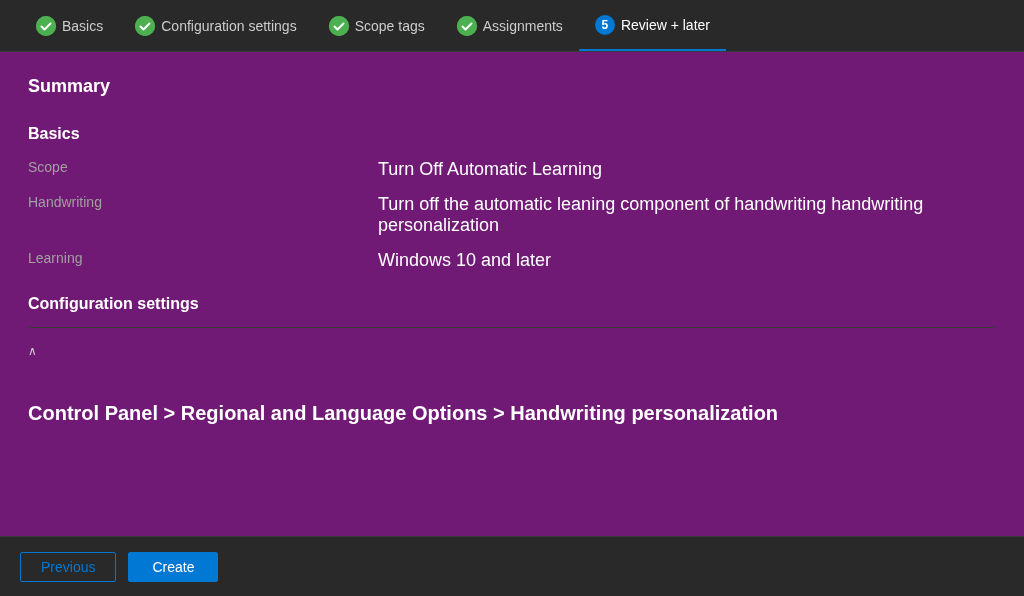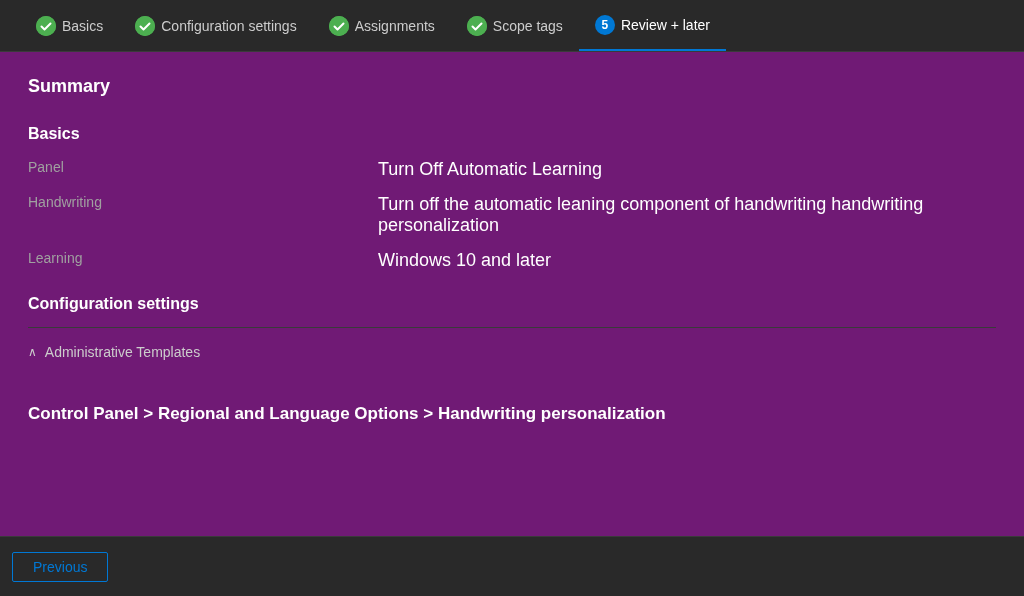--- a/index.html
+++ b/index.html
@@ -129,35 +129,35 @@
       color: #cccccc;
       font-size: 14px;
     }
 
     .collapse-icon {
       font-size: 12px;
       color: #cccccc;
     }
 
     .breadcrumb-bold {
-      font-size: 17px;
+      font-size: 20px;
       font-weight: 700;
       color: #ffffff;
       padding: 4px 0;
       margin-top: 40px;
     }
 
     
     .bottom-bar {
       height: 60px;
       background-color: #292929;
       border-top: 1px solid #3a3a3a;
       display: flex;
       align-items: center;
-      padding: 0 12px;
+      padding: 0 20px;
       gap: 12px;
       flex-shrink: 0;
     }
 
     .btn-previous {
       background-color: transparent;
       border: 1px solid #0078d4;
       color: #0078d4;
       padding: 6px 20px;
       font-size: 14px;
@@ -208,68 +208,68 @@
     <span>Configuration settings</span>
   </div>
 
   <div class="nav-step">
     <div class="step-icon check">
       <svg class="check-svg" viewBox="0 0 20 20" fill="white" xmlns="http://www.w3.org/2000/svg">
         <circle cx="10" cy="10" r="10" fill="#4caf50"></circle>
         <path d="M5.5 10.5l3 3 6-6" stroke="white" stroke-width="2" fill="none" stroke-linecap="round" stroke-linejoin="round"></path>
       </svg>
     </div>
+    <span>Scope tags</span>
+  </div>
+
+  <div class="nav-step">
+    <div class="step-icon check">
+      <svg class="check-svg" viewBox="0 0 20 20" fill="white" xmlns="http://www.w3.org/2000/svg">
+        <circle cx="10" cy="10" r="10" fill="#4caf50"></circle>
+        <path d="M5.5 10.5l3 3 6-6" stroke="white" stroke-width="2" fill="none" stroke-linecap="round" stroke-linejoin="round"></path>
+      </svg>
+    </div>
     <span>Assignments</span>
-  </div>
-
-  <div class="nav-step">
-    <div class="step-icon check">
-      <svg class="check-svg" viewBox="0 0 20 20" fill="white" xmlns="http://www.w3.org/2000/svg">
-        <circle cx="10" cy="10" r="10" fill="#4caf50"></circle>
-        <path d="M5.5 10.5l3 3 6-6" stroke="white" stroke-width="2" fill="none" stroke-linecap="round" stroke-linejoin="round"></path>
-      </svg>
-    </div>
-    <span>Scope tags</span>
   </div>
 
   <div class="nav-step active">
     <div class="step-icon number">
       <span>5</span>
     </div>
     <span>Review + later</span>
   </div>
 </nav>
 
 <div class="main-content">
 
   <div class="summary-title">Summary</div>
 
   <div class="section-title">Basics</div>
 
   <div class="field-row">
-    <div class="field-label">Panel</div>
+    <div class="field-label">Scope</div>
     <div class="field-value">Turn Off Automatic Learning</div>
   </div>
 
   <div class="field-row">
     <div class="field-label">Handwriting</div>
     <div class="field-value">Turn off the automatic leaning component of handwriting handwriting personalization</div>
   </div>
 
   <div class="field-row">
     <div class="field-label">Learning</div>
     <div class="field-value">Windows 10 and later</div>
   </div>
 
   <div class="config-section-title">Configuration settings</div>
   <hr class="divider">
 
   <div class="collapse-row">
     <span class="collapse-icon">∧</span>
-    <span>Administrative Templates</span>
   </div>
 
   <div class="breadcrumb-bold">Control Panel &gt; Regional and Language Options &gt; Handwriting personalization</div>
 </div>
 
 <div class="bottom-bar">
   <button class="btn-previous">Previous</button>
+  <button class="btn-create">Create</button>
 </div>
 
 </body></html>

